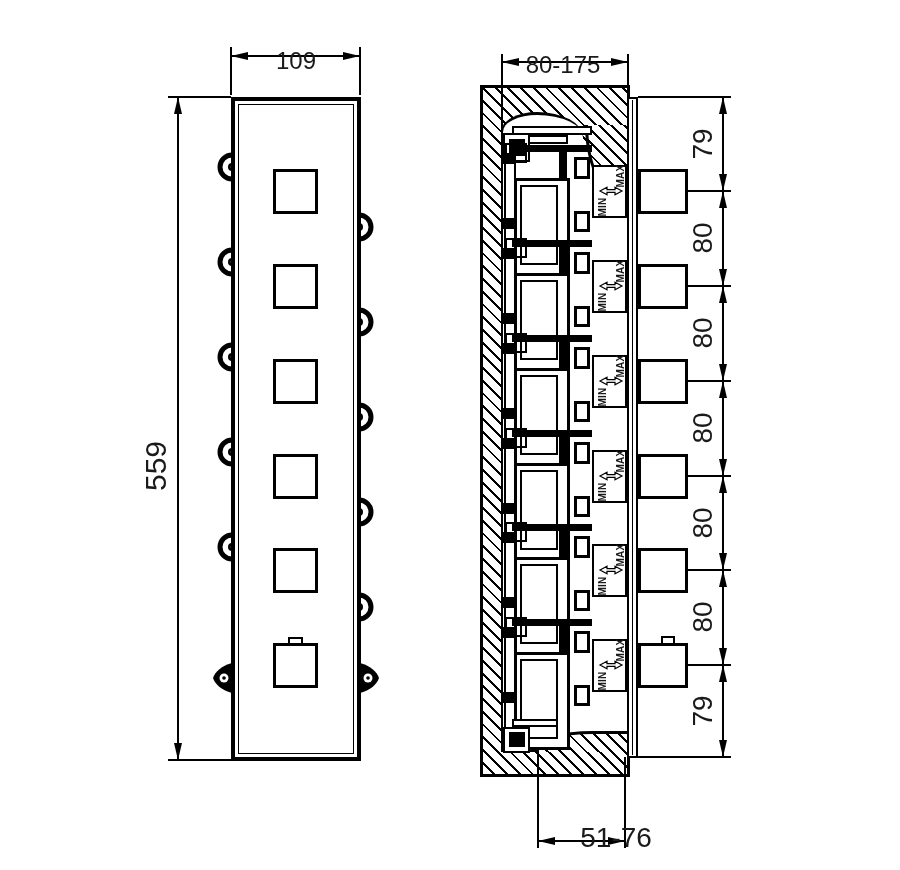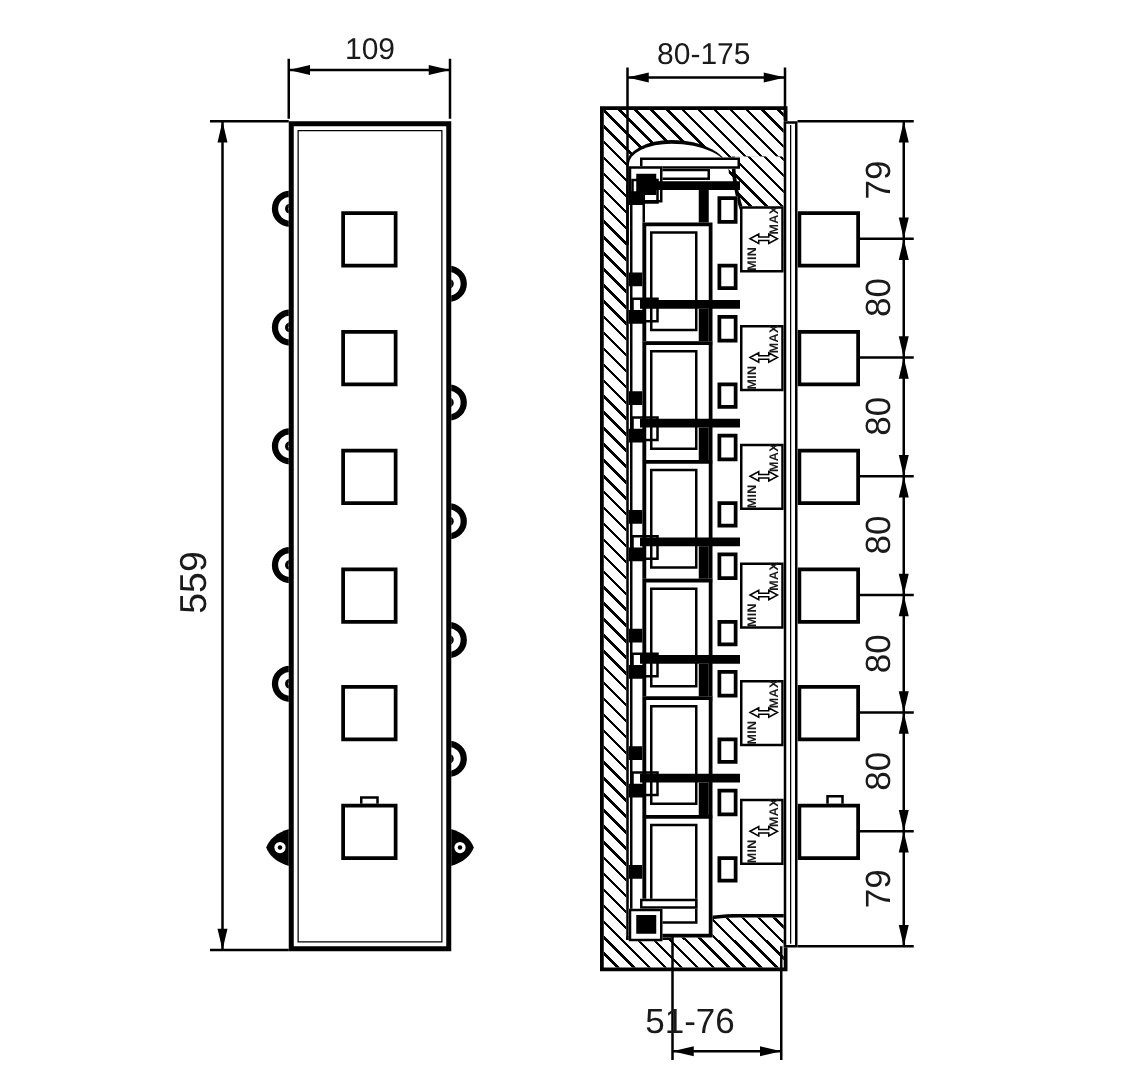--- a/index.html
+++ b/index.html
@@ -12,21 +12,21 @@
   .ln  { position: absolute; background: #000; }
   .box { position: absolute; background: #fff; border: 3px solid #000; }
   .thin{ position: absolute; background: #fff; border: 2px solid #000; }
   .hair{ position: absolute; background: transparent; border: 2px solid #000; }
   .blk { position: absolute; background: #000; }
   .hatch {
     position: absolute;
     background-image: repeating-linear-gradient(45deg, transparent 0px, transparent 7px, #000 7px, #000 9px);
     background-color:#fff;
   }
-  .htext { position: absolute; transform: translate(-50%,-50%); white-space: nowrap; }
+  .htext { position: absolute; transform: translate(-50%,-50%); white-space: nowrap; margin-top: 21px; }
   .vtext { position: absolute; transform: translate(-50%,-50%) rotate(-90deg); white-space: nowrap; }
   .t24 { font-size: 24px; }
   .t28 { font-size: 28px; }
   .t30 { font-size: 30px; }
   .mm  { font-size: 10px; font-weight: bold; letter-spacing: .3px; }
   
   .ah { position: absolute; width: 0; height: 0; }
   .ah.l { border-right: 17px solid #000; border-top: 4px solid transparent; border-bottom: 4px solid transparent; }
   .ah.r { border-left: 17px solid #000;  border-top: 4px solid transparent; border-bottom: 4px solid transparent; }
   .ah.u { border-bottom: 17px solid #000; border-left: 4px solid transparent; border-right: 4px solid transparent; }
@@ -289,15 +289,15 @@
   <div class="vtext t28" style="left:703px;top:428px">80</div>
   <div class="vtext t28" style="left:703px;top:523px">80</div>
   <div class="vtext t28" style="left:703px;top:617px">80</div>
   <div class="vtext t28" style="left:703px;top:711px">79</div>
 
   <div class="ln" style="left:537px;top:748px;width:1.5px;height:100px"></div>
   <div class="ln" style="left:624px;top:757px;width:1.5px;height:91px"></div>
   <div class="dimline" style="left:538px;top:840px;width:87px;height:1.5px"></div>
   <div class="ah l" style="left:538px;top:837px"></div>
   <div class="ah r" style="left:608px;top:837px"></div>
-  <div class="htext t28" style="left:552px;top:817px">51-76</div>
+  <div class="htext t28" style="left:616px;top:817px">51-76</div>
 
 </div>
 
 </body></html>

